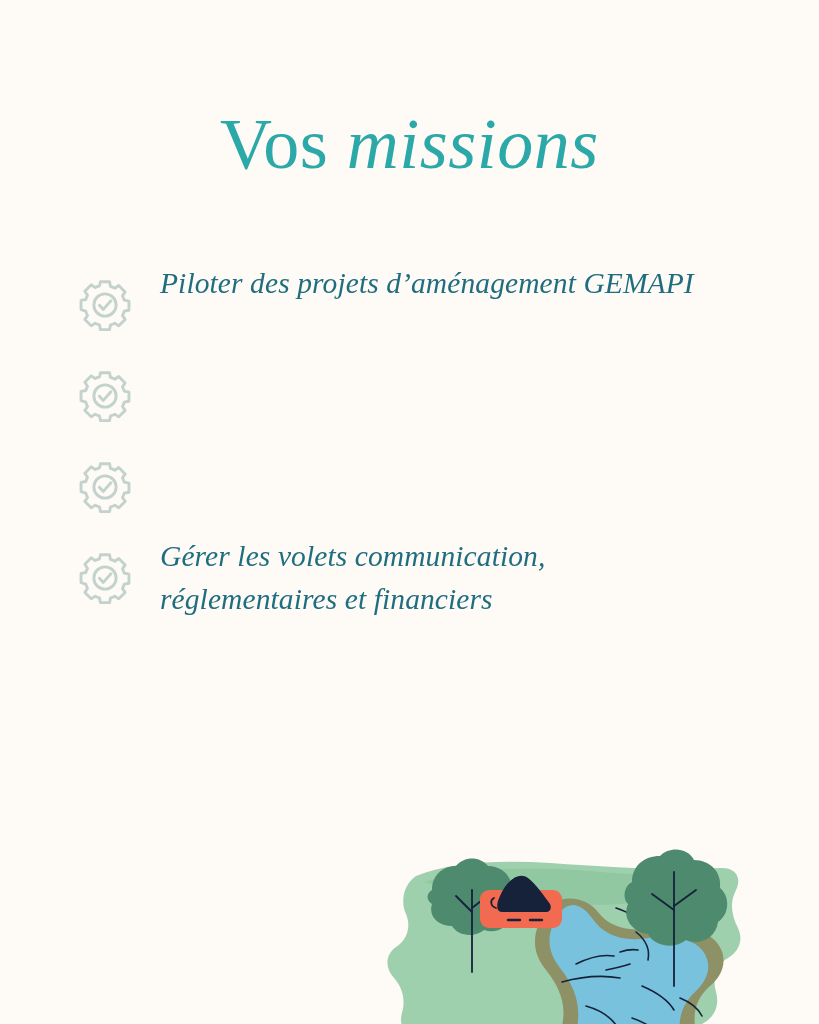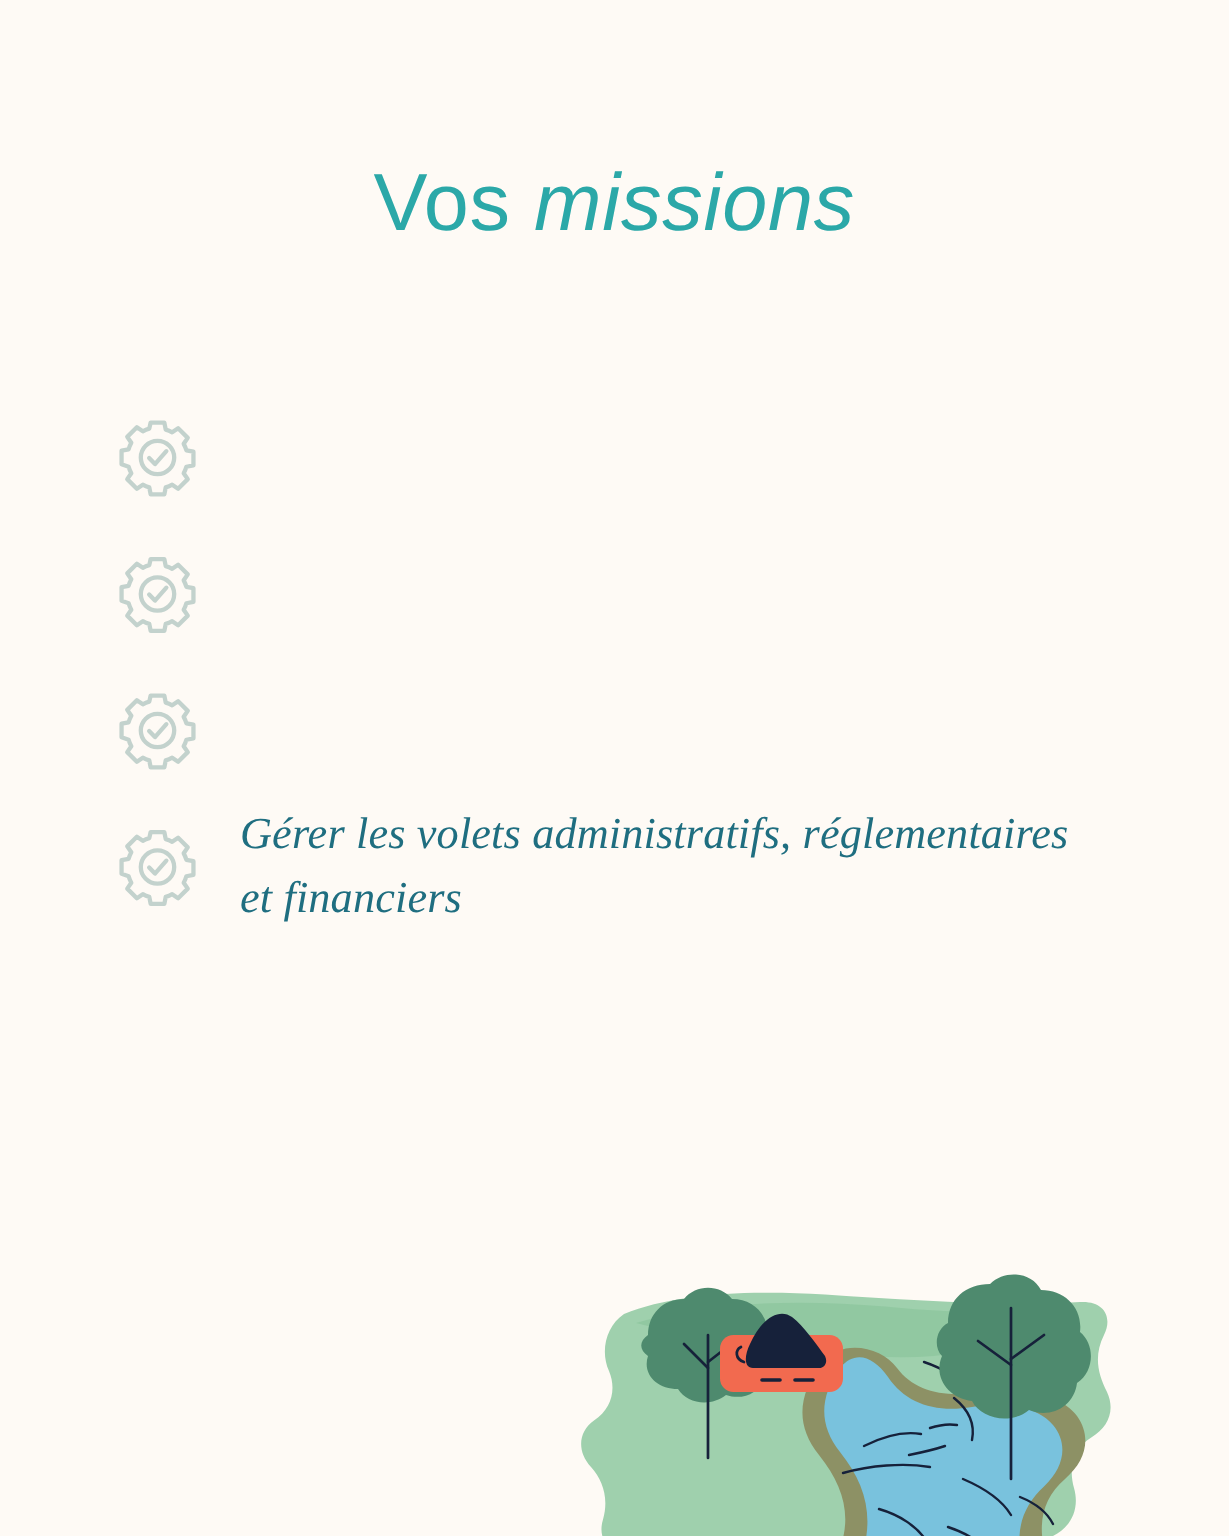--- a/index.html
+++ b/index.html
@@ -27,22 +27,22 @@
   
   .title-wrap {
     position: absolute;
     top: 108px;
     left: 0;
     width: 819px;
     text-align: center;
     line-height: 1;
   }
   .title {
-    font-family: Liberation Sans, sans-serif;
-    font-size: 54px;
+    font-family: Liberation Serif, serif;
+    font-size: 72px;
     color: #2ba8a8;
     letter-spacing: 0.5px;
     white-space: nowrap;
   }
   .title .t-regular {
     font-style: normal;
   }
   .title .t-italic {
     font-style: italic;
   }
@@ -111,51 +111,52 @@
   <div class="missions">
 
     <div class="mission-item">
       <span class="mission-icon">
         <svg viewBox="0 0 64 64" xmlns="http://www.w3.org/2000/svg">
           <path d="M26.6 4.4h10.8l1.1 5.6a23 23 0 0 1 5.1 2.1l4.7-3.2 7.6 7.6-3.2 4.7c.9 1.6 1.6 3.3 2.1 5.1l5.6 1.1v10.8l-5.6 1.1a23 23 0 0 1-2.1 5.1l3.2 4.7-7.6 7.6-4.7-3.2c-1.6.9-3.3 1.6-5.1 2.1l-1.1 5.6H26.6l-1.1-5.6a23 23 0 0 1-5.1-2.1l-4.7 3.2-7.6-7.6 3.2-4.7a23 23 0 0 1-2.1-5.1L3.6 37.4V26.6l5.6-1.1c.5-1.8 1.2-3.5 2.1-5.1l-3.2-4.7 7.6-7.6 4.7 3.2c1.6-.9 3.3-1.6 5.1-2.1z" fill="none" stroke="#c3d2cd" stroke-width="3.4" stroke-linejoin="round"></path>
           <circle cx="32" cy="32" r="13.2" fill="none" stroke="#c3d2cd" stroke-width="3.4"></circle>
           <path d="M25.4 32.4l4.6 4.8 9-10.2" fill="none" stroke="#c3d2cd" stroke-width="3.4" stroke-linecap="round" stroke-linejoin="round"></path>
         </svg>
       </span>
-    </div>
-
-    <div class="mission-item">
-      <span class="mission-icon">
-        <svg viewBox="0 0 64 64" xmlns="http://www.w3.org/2000/svg">
-          <path d="M26.6 4.4h10.8l1.1 5.6a23 23 0 0 1 5.1 2.1l4.7-3.2 7.6 7.6-3.2 4.7c.9 1.6 1.6 3.3 2.1 5.1l5.6 1.1v10.8l-5.6 1.1a23 23 0 0 1-2.1 5.1l3.2 4.7-7.6 7.6-4.7-3.2c-1.6.9-3.3 1.6-5.1 2.1l-1.1 5.6H26.6l-1.1-5.6a23 23 0 0 1-5.1-2.1l-4.7 3.2-7.6-7.6 3.2-4.7a23 23 0 0 1-2.1-5.1L3.6 37.4V26.6l5.6-1.1c.5-1.8 1.2-3.5 2.1-5.1l-3.2-4.7 7.6-7.6 4.7 3.2c1.6-.9 3.3-1.6 5.1-2.1z" fill="none" stroke="#c3d2cd" stroke-width="3.4" stroke-linejoin="round"></path>
-          <circle cx="32" cy="32" r="13.2" fill="none" stroke="#c3d2cd" stroke-width="3.4"></circle>
-          <path d="M25.4 32.4l4.6 4.8 9-10.2" fill="none" stroke="#c3d2cd" stroke-width="3.4" stroke-linecap="round" stroke-linejoin="round"></path>
-        </svg>
-      </span>
-    </div>
-
-    <div class="mission-item">
-      <span class="mission-icon">
-        <svg viewBox="0 0 64 64" xmlns="http://www.w3.org/2000/svg">
-          <path d="M26.6 4.4h10.8l1.1 5.6a23 23 0 0 1 5.1 2.1l4.7-3.2 7.6 7.6-3.2 4.7c.9 1.6 1.6 3.3 2.1 5.1l5.6 1.1v10.8l-5.6 1.1a23 23 0 0 1-2.1 5.1l3.2 4.7-7.6 7.6-4.7-3.2c-1.6.9-3.3 1.6-5.1 2.1l-1.1 5.6H26.6l-1.1-5.6a23 23 0 0 1-5.1-2.1l-4.7 3.2-7.6-7.6 3.2-4.7a23 23 0 0 1-2.1-5.1L3.6 37.4V26.6l5.6-1.1c.5-1.8 1.2-3.5 2.1-5.1l-3.2-4.7 7.6-7.6 4.7 3.2c1.6-.9 3.3-1.6 5.1-2.1z" fill="none" stroke="#c3d2cd" stroke-width="3.4" stroke-linejoin="round"></path>
-          <circle cx="32" cy="32" r="13.2" fill="none" stroke="#c3d2cd" stroke-width="3.4"></circle>
-          <path d="M25.4 32.4l4.6 4.8 9-10.2" fill="none" stroke="#c3d2cd" stroke-width="3.4" stroke-linecap="round" stroke-linejoin="round"></path>
-        </svg>
-      </span>
-    </div>
-
-    <div class="mission-item">
-      <span class="mission-icon">
-        <svg viewBox="0 0 64 64" xmlns="http://www.w3.org/2000/svg">
-          <path d="M26.6 4.4h10.8l1.1 5.6a23 23 0 0 1 5.1 2.1l4.7-3.2 7.6 7.6-3.2 4.7c.9 1.6 1.6 3.3 2.1 5.1l5.6 1.1v10.8l-5.6 1.1a23 23 0 0 1-2.1 5.1l3.2 4.7-7.6 7.6-4.7-3.2c-1.6.9-3.3 1.6-5.1 2.1l-1.1 5.6H26.6l-1.1-5.6a23 23 0 0 1-5.1-2.1l-4.7 3.2-7.6-7.6 3.2-4.7a23 23 0 0 1-2.1-5.1L3.6 37.4V26.6l5.6-1.1c.5-1.8 1.2-3.5 2.1-5.1l-3.2-4.7 7.6-7.6 4.7 3.2c1.6-.9 3.3-1.6 5.1-2.1z" fill="none" stroke="#c3d2cd" stroke-width="3.4" stroke-linejoin="round"></path>
-          <circle cx="32" cy="32" r="13.2" fill="none" stroke="#c3d2cd" stroke-width="3.4"></circle>
-          <path d="M25.4 32.4l4.6 4.8 9-10.2" fill="none" stroke="#c3d2cd" stroke-width="3.4" stroke-linecap="round" stroke-linejoin="round"></path>
-        </svg>
-      </span>
-      <span class="mission-text">Gérer les volets administratifs, réglementaires et financiers</span>
+      <span class="mission-text">Piloter des projets d’aménagement GEMAPI</span>
+    </div>
+
+    <div class="mission-item">
+      <span class="mission-icon">
+        <svg viewBox="0 0 64 64" xmlns="http://www.w3.org/2000/svg">
+          <path d="M26.6 4.4h10.8l1.1 5.6a23 23 0 0 1 5.1 2.1l4.7-3.2 7.6 7.6-3.2 4.7c.9 1.6 1.6 3.3 2.1 5.1l5.6 1.1v10.8l-5.6 1.1a23 23 0 0 1-2.1 5.1l3.2 4.7-7.6 7.6-4.7-3.2c-1.6.9-3.3 1.6-5.1 2.1l-1.1 5.6H26.6l-1.1-5.6a23 23 0 0 1-5.1-2.1l-4.7 3.2-7.6-7.6 3.2-4.7a23 23 0 0 1-2.1-5.1L3.6 37.4V26.6l5.6-1.1c.5-1.8 1.2-3.5 2.1-5.1l-3.2-4.7 7.6-7.6 4.7 3.2c1.6-.9 3.3-1.6 5.1-2.1z" fill="none" stroke="#c3d2cd" stroke-width="3.4" stroke-linejoin="round"></path>
+          <circle cx="32" cy="32" r="13.2" fill="none" stroke="#c3d2cd" stroke-width="3.4"></circle>
+          <path d="M25.4 32.4l4.6 4.8 9-10.2" fill="none" stroke="#c3d2cd" stroke-width="3.4" stroke-linecap="round" stroke-linejoin="round"></path>
+        </svg>
+      </span>
+    </div>
+
+    <div class="mission-item">
+      <span class="mission-icon">
+        <svg viewBox="0 0 64 64" xmlns="http://www.w3.org/2000/svg">
+          <path d="M26.6 4.4h10.8l1.1 5.6a23 23 0 0 1 5.1 2.1l4.7-3.2 7.6 7.6-3.2 4.7c.9 1.6 1.6 3.3 2.1 5.1l5.6 1.1v10.8l-5.6 1.1a23 23 0 0 1-2.1 5.1l3.2 4.7-7.6 7.6-4.7-3.2c-1.6.9-3.3 1.6-5.1 2.1l-1.1 5.6H26.6l-1.1-5.6a23 23 0 0 1-5.1-2.1l-4.7 3.2-7.6-7.6 3.2-4.7a23 23 0 0 1-2.1-5.1L3.6 37.4V26.6l5.6-1.1c.5-1.8 1.2-3.5 2.1-5.1l-3.2-4.7 7.6-7.6 4.7 3.2c1.6-.9 3.3-1.6 5.1-2.1z" fill="none" stroke="#c3d2cd" stroke-width="3.4" stroke-linejoin="round"></path>
+          <circle cx="32" cy="32" r="13.2" fill="none" stroke="#c3d2cd" stroke-width="3.4"></circle>
+          <path d="M25.4 32.4l4.6 4.8 9-10.2" fill="none" stroke="#c3d2cd" stroke-width="3.4" stroke-linecap="round" stroke-linejoin="round"></path>
+        </svg>
+      </span>
+    </div>
+
+    <div class="mission-item">
+      <span class="mission-icon">
+        <svg viewBox="0 0 64 64" xmlns="http://www.w3.org/2000/svg">
+          <path d="M26.6 4.4h10.8l1.1 5.6a23 23 0 0 1 5.1 2.1l4.7-3.2 7.6 7.6-3.2 4.7c.9 1.6 1.6 3.3 2.1 5.1l5.6 1.1v10.8l-5.6 1.1a23 23 0 0 1-2.1 5.1l3.2 4.7-7.6 7.6-4.7-3.2c-1.6.9-3.3 1.6-5.1 2.1l-1.1 5.6H26.6l-1.1-5.6a23 23 0 0 1-5.1-2.1l-4.7 3.2-7.6-7.6 3.2-4.7a23 23 0 0 1-2.1-5.1L3.6 37.4V26.6l5.6-1.1c.5-1.8 1.2-3.5 2.1-5.1l-3.2-4.7 7.6-7.6 4.7 3.2c1.6-.9 3.3-1.6 5.1-2.1z" fill="none" stroke="#c3d2cd" stroke-width="3.4" stroke-linejoin="round"></path>
+          <circle cx="32" cy="32" r="13.2" fill="none" stroke="#c3d2cd" stroke-width="3.4"></circle>
+          <path d="M25.4 32.4l4.6 4.8 9-10.2" fill="none" stroke="#c3d2cd" stroke-width="3.4" stroke-linecap="round" stroke-linejoin="round"></path>
+        </svg>
+      </span>
+      <span class="mission-text">Gérer les volets communication, réglementaires et financiers</span>
     </div>
 
   </div>
 
   <div class="illustration">
     <svg viewBox="0 0 380 180" xmlns="http://www.w3.org/2000/svg">
       <defs>
         <clipPath id="clipFrame">
           <rect x="0" y="0" width="380" height="180"></rect>
         </clipPath>

